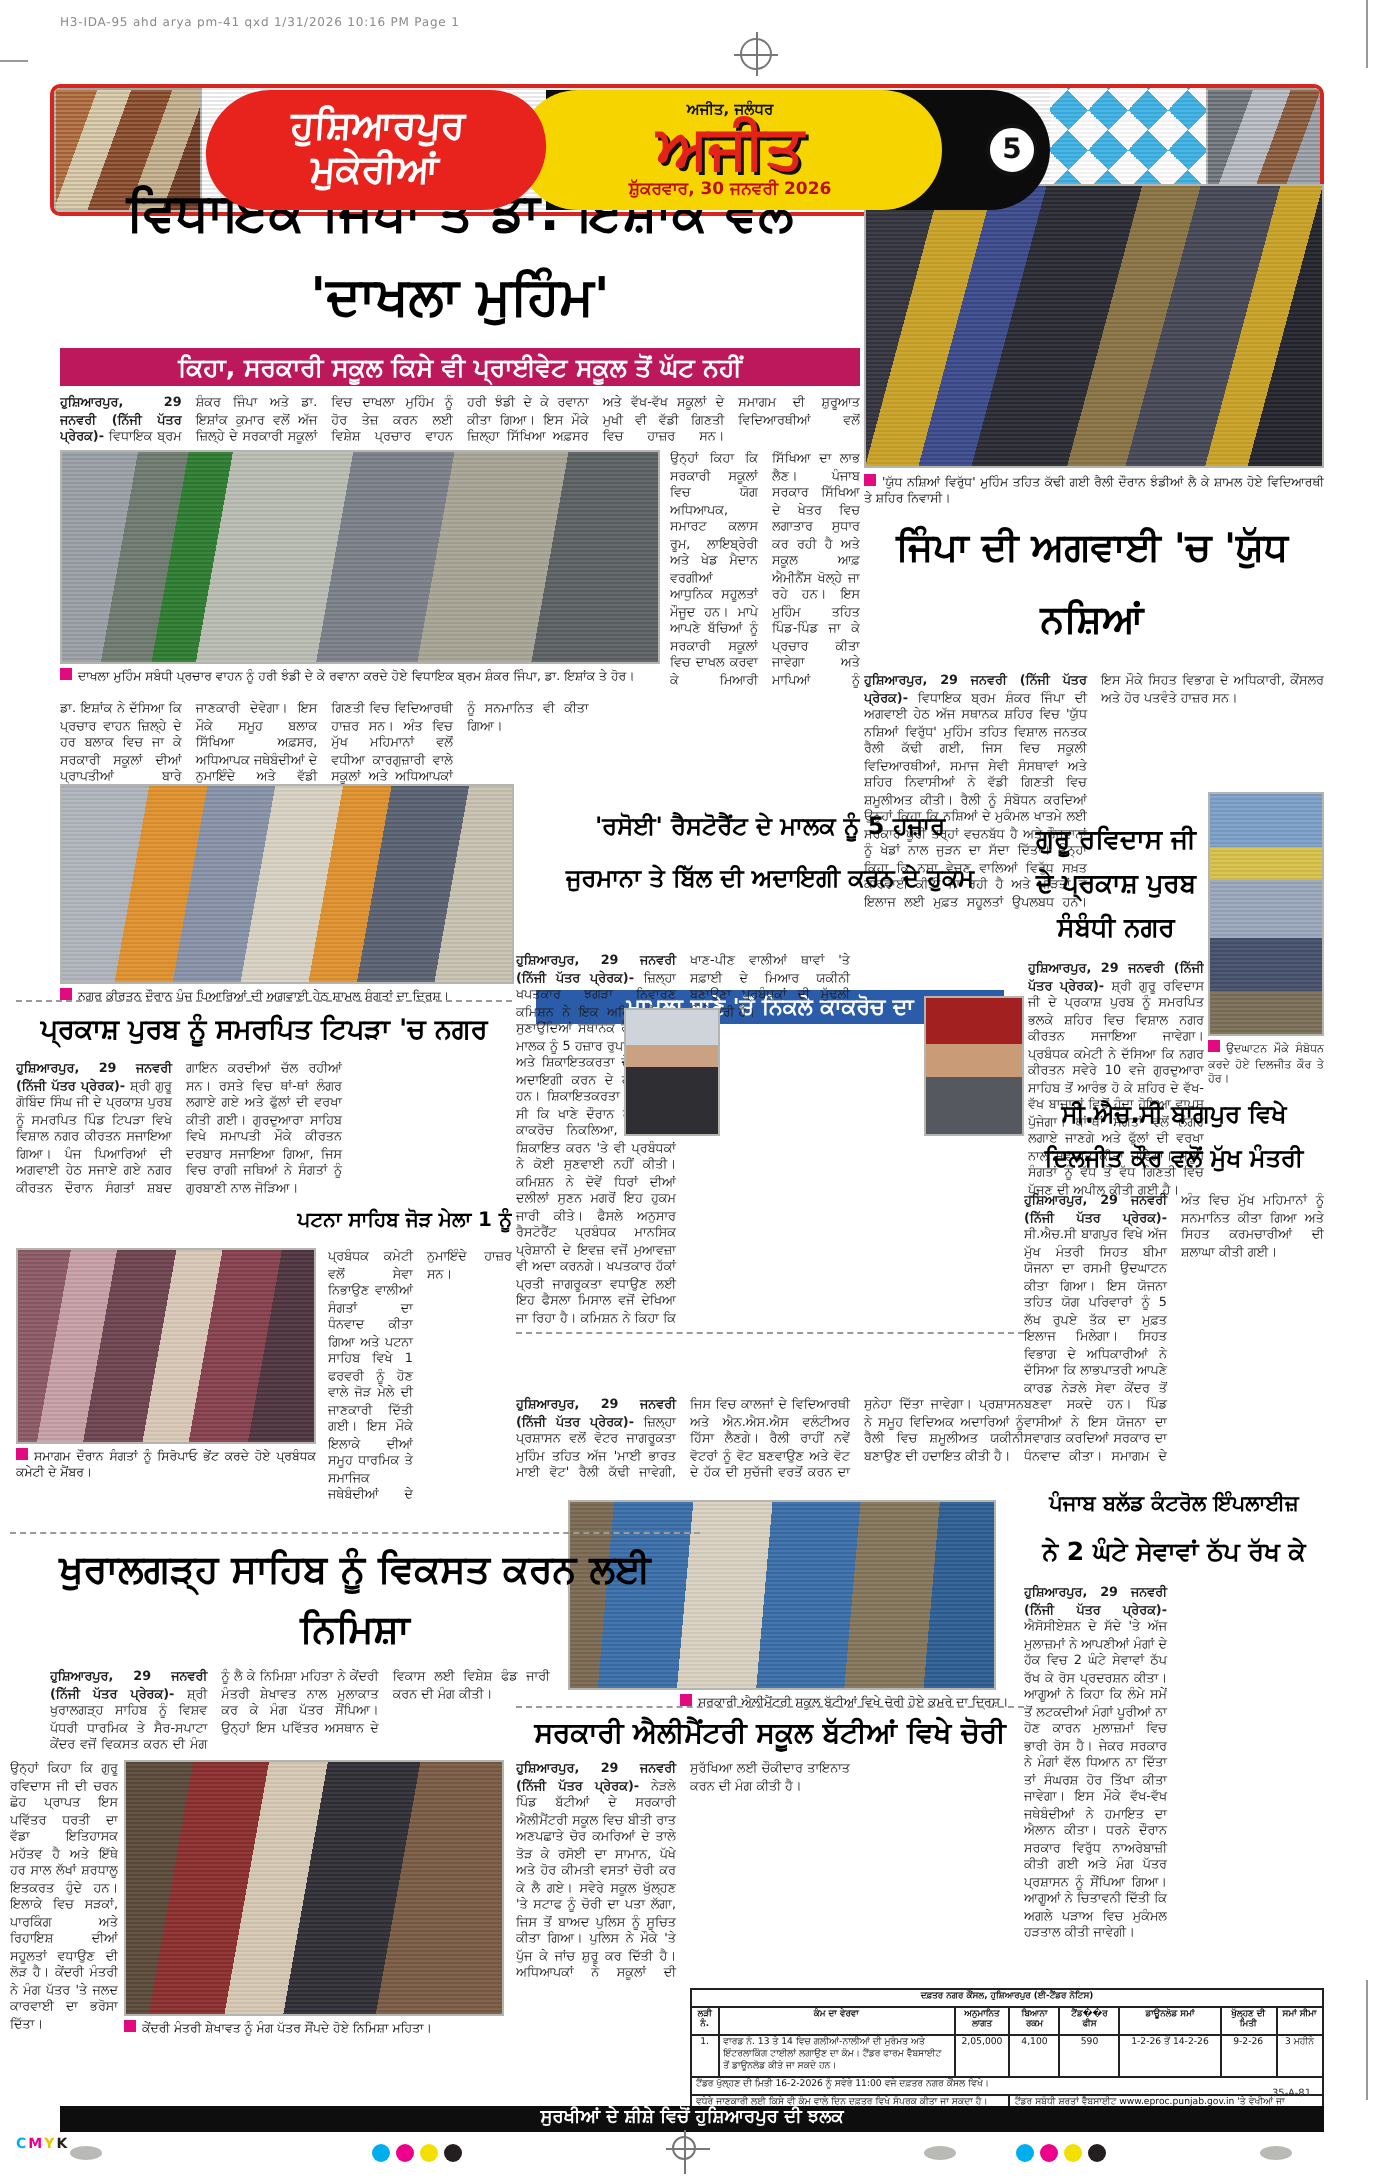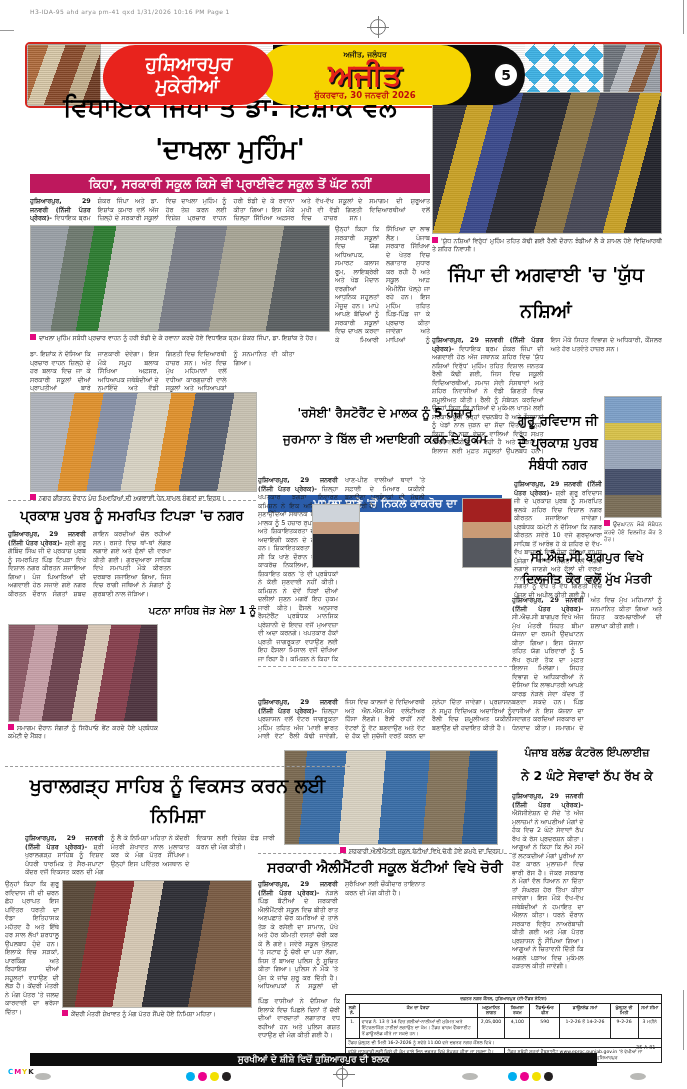--- a/index.html
+++ b/index.html
@@ -161,20 +161,21 @@
   <div class="abs dashes" style="left:8px; top:500px; width:248px;"></div>
   <div class="abs hl" style="left:8px; top:504px; width:248px; height:22px; font-size:13.5px; line-height:22px;">ਪ੍ਰਕਾਸ਼ ਪੁਰਬ ਨੂੰ ਸਮਰਪਿਤ ਟਿਪੜਾ 'ਚ ਨਗਰ ਕੀਰਤਨ ਸਜਾਇਆ</div>
   <div class="abs bt c3" style="left:8px; top:530px; width:248px; height:70px;">
     <b>ਹੁਸ਼ਿਆਰਪੁਰ, 29 ਜਨਵਰੀ (ਨਿੱਜੀ ਪੱਤਰ ਪ੍ਰੇਰਕ)-</b> <span>ਸ਼੍ਰੀ ਗੁਰੂ ਗੋਬਿੰਦ ਸਿੰਘ ਜੀ ਦੇ ਪ੍ਰਕਾਸ਼ ਪੁਰਬ ਨੂੰ ਸਮਰਪਿਤ ਪਿੰਡ ਟਿਪੜਾ ਵਿਖੇ ਵਿਸ਼ਾਲ ਨਗਰ ਕੀਰਤਨ ਸਜਾਇਆ ਗਿਆ। ਪੰਜ ਪਿਆਰਿਆਂ ਦੀ ਅਗਵਾਈ ਹੇਠ ਸਜਾਏ ਗਏ ਨਗਰ ਕੀਰਤਨ ਦੌਰਾਨ ਸੰਗਤਾਂ ਸ਼ਬਦ ਗਾਇਨ ਕਰਦੀਆਂ ਚੱਲ ਰਹੀਆਂ ਸਨ। ਰਸਤੇ ਵਿਚ ਥਾਂ-ਥਾਂ ਲੰਗਰ ਲਗਾਏ ਗਏ ਅਤੇ ਫੁੱਲਾਂ ਦੀ ਵਰਖਾ ਕੀਤੀ ਗਈ। ਗੁਰਦੁਆਰਾ ਸਾਹਿਬ ਵਿਖੇ ਸਮਾਪਤੀ ਮੌਕੇ ਕੀਰਤਨ ਦਰਬਾਰ ਸਜਾਇਆ ਗਿਆ, ਜਿਸ ਵਿਚ ਰਾਗੀ ਜਥਿਆਂ ਨੇ ਸੰਗਤਾਂ ਨੂੰ ਗੁਰਬਾਣੀ ਨਾਲ ਜੋੜਿਆ।</span>
   </div>
   <div class="abs subhead-inline" style="left:8px; top:602px; width:248px; height:18px; line-height:18px;">ਪਟਨਾ ਸਾਹਿਬ ਜੋੜ ਮੇਲਾ 1 ਨੂੰ</div>
   <div class="abs photo ph-group" style="left:8px; top:624px; width:150px; height:98px;">
       <div class="grain"></div>
     </div>
   <div class="abs cap" style="left:8px; top:724px; width:150px; height:40px;">ਸਮਾਗਮ ਦੌਰਾਨ ਸੰਗਤਾਂ ਨੂੰ ਸਿਰੋਪਾਓ ਭੇਂਟ ਕਰਦੇ ਹੋਏ ਪ੍ਰਬੰਧਕ ਕਮੇਟੀ ਦੇ ਮੈਂਬਰ।</div>
+  <div class="abs bt c2" style="left:164px; top:624px; width:92px; height:140px;"><span>ਪ੍ਰਬੰਧਕ ਕਮੇਟੀ ਵਲੋਂ ਸੇਵਾ ਨਿਭਾਉਣ ਵਾਲੀਆਂ ਸੰਗਤਾਂ ਦਾ ਧੰਨਵਾਦ ਕੀਤਾ ਗਿਆ ਅਤੇ ਪਟਨਾ ਸਾਹਿਬ ਵਿਖੇ 1 ਫਰਵਰੀ ਨੂੰ ਹੋਣ ਵਾਲੇ ਜੋੜ ਮੇਲੇ ਦੀ ਜਾਣਕਾਰੀ ਦਿੱਤੀ ਗਈ। ਇਸ ਮੌਕੇ ਇਲਾਕੇ ਦੀਆਂ ਸਮੂਹ ਧਾਰਮਿਕ ਤੇ ਸਮਾਜਿਕ ਜਥੇਬੰਦੀਆਂ ਦੇ ਨੁਮਾਇੰਦੇ ਹਾਜ਼ਰ ਸਨ।</span></div>
 
   <div class="abs dashes" style="left:258px; top:666px; width:254px;"></div>
   <div class="abs bt c3" style="left:258px; top:698px; width:254px; height:50px;">
     <b>ਹੁਸ਼ਿਆਰਪੁਰ, 29 ਜਨਵਰੀ (ਨਿੱਜੀ ਪੱਤਰ ਪ੍ਰੇਰਕ)-</b> <span>ਜ਼ਿਲ੍ਹਾ ਪ੍ਰਸ਼ਾਸਨ ਵਲੋਂ ਵੋਟਰ ਜਾਗਰੂਕਤਾ ਮੁਹਿੰਮ ਤਹਿਤ ਅੱਜ 'ਮਾਈ ਭਾਰਤ ਮਾਈ ਵੋਟ' ਰੈਲੀ ਕੱਢੀ ਜਾਵੇਗੀ, ਜਿਸ ਵਿਚ ਕਾਲਜਾਂ ਦੇ ਵਿਦਿਆਰਥੀ ਅਤੇ ਐਨ.ਐਸ.ਐਸ ਵਲੰਟੀਅਰ ਹਿੱਸਾ ਲੈਣਗੇ। ਰੈਲੀ ਰਾਹੀਂ ਨਵੇਂ ਵੋਟਰਾਂ ਨੂੰ ਵੋਟ ਬਣਵਾਉਣ ਅਤੇ ਵੋਟ ਦੇ ਹੱਕ ਦੀ ਸੁਚੱਜੀ ਵਰਤੋਂ ਕਰਨ ਦਾ ਸੁਨੇਹਾ ਦਿੱਤਾ ਜਾਵੇਗਾ। ਪ੍ਰਸ਼ਾਸਨ ਨੇ ਸਮੂਹ ਵਿਦਿਅਕ ਅਦਾਰਿਆਂ ਨੂੰ ਰੈਲੀ ਵਿਚ ਸ਼ਮੂਲੀਅਤ ਯਕੀਨੀ ਬਣਾਉਣ ਦੀ ਹਦਾਇਤ ਕੀਤੀ ਹੈ।</span>
   </div>
   <div class="abs photo ph-room2" style="left:284px; top:750px; width:214px; height:95px;">
       <div class="grain"></div>
     </div>
   <div class="abs cap" style="left:340px; top:847px; width:172px; height:9px; white-space:nowrap;">ਸਰਕਾਰੀ ਐਲੀਮੈਂਟਰੀ ਸਕੂਲ ਬੱਟੀਆਂ ਵਿਖੇ ਚੋਰੀ ਹੋਏ ਕਮਰੇ ਦਾ ਦ੍ਰਿਸ਼।</div>
 
@@ -185,32 +186,31 @@
   </div>
 
   <div class="abs dashes" style="left:5px; top:766px; width:345px;"></div>
   <div class="abs hl" style="left:5px; top:770px; width:345px; height:60px; font-size:19px; line-height:30px;">
     <div>ਖੁਰਾਲਗੜ੍ਹ ਸਾਹਿਬ ਨੂੰ ਵਿਕਸਤ ਕਰਨ ਲਈ ਨਿਮਿਸ਼ਾ</div>
 
   </div>
   <div class="abs bt c3" style="left:5px; top:834px; width:250px; height:44px;margin-left:20px;">
     <b>ਹੁਸ਼ਿਆਰਪੁਰ, 29 ਜਨਵਰੀ (ਨਿੱਜੀ ਪੱਤਰ ਪ੍ਰੇਰਕ)-</b> <span>ਸ਼੍ਰੀ ਖੁਰਾਲਗੜ੍ਹ ਸਾਹਿਬ ਨੂੰ ਵਿਸ਼ਵ ਪੱਧਰੀ ਧਾਰਮਿਕ ਤੇ ਸੈਰ-ਸਪਾਟਾ ਕੇਂਦਰ ਵਜੋਂ ਵਿਕਸਤ ਕਰਨ ਦੀ ਮੰਗ ਨੂੰ ਲੈ ਕੇ ਨਿਮਿਸ਼ਾ ਮਹਿਤਾ ਨੇ ਕੇਂਦਰੀ ਮੰਤਰੀ ਸ਼ੇਖਾਵਤ ਨਾਲ ਮੁਲਾਕਾਤ ਕਰ ਕੇ ਮੰਗ ਪੱਤਰ ਸੌਂਪਿਆ। ਉਨ੍ਹਾਂ ਇਸ ਪਵਿੱਤਰ ਅਸਥਾਨ ਦੇ ਵਿਕਾਸ ਲਈ ਵਿਸ਼ੇਸ਼ ਫੰਡ ਜਾਰੀ ਕਰਨ ਦੀ ਮੰਗ ਕੀਤੀ।</span>
   </div>
-  <div class="abs bt" style="left:5px; top:880px; width:54px; height:168px; column-count:1;"><span>ਉਨ੍ਹਾਂ ਕਿਹਾ ਕਿ ਗੁਰੂ ਰਵਿਦਾਸ ਜੀ ਦੀ ਚਰਨ ਛੋਹ ਪ੍ਰਾਪਤ ਇਸ ਪਵਿੱਤਰ ਧਰਤੀ ਦਾ ਵੱਡਾ ਇਤਿਹਾਸਕ ਮਹੱਤਵ ਹੈ ਅਤੇ ਇੱਥੇ ਹਰ ਸਾਲ ਲੱਖਾਂ ਸ਼ਰਧਾਲੂ ਉਪਲਬਧ ਹੁੰਦੇ ਹਨ। ਇਲਾਕੇ ਵਿਚ ਸੜਕਾਂ, ਪਾਰਕਿੰਗ ਅਤੇ ਰਿਹਾਇਸ਼ ਦੀਆਂ ਸਹੂਲਤਾਂ ਵਧਾਉਣ ਦੀ ਲੋੜ ਹੈ। ਕੇਂਦਰੀ ਮੰਤਰੀ ਨੇ ਮੰਗ ਪੱਤਰ 'ਤੇ ਜਲਦ ਕਾਰਵਾਈ ਦਾ ਭਰੋਸਾ ਦਿੱਤਾ।</span></div>
+  <div class="abs bt" style="left:5px; top:880px; width:54px; height:168px; column-count:1;"><span>ਉਨ੍ਹਾਂ ਕਿਹਾ ਕਿ ਗੁਰੂ ਰਵਿਦਾਸ ਜੀ ਦੀ ਚਰਨ ਛੋਹ ਪ੍ਰਾਪਤ ਇਸ ਪਵਿੱਤਰ ਧਰਤੀ ਦਾ ਵੱਡਾ ਇਤਿਹਾਸਕ ਮਹੱਤਵ ਹੈ ਅਤੇ ਇੱਥੇ ਹਰ ਸਾਲ ਲੱਖਾਂ ਸ਼ਰਧਾਲੂ ਇਤਕਰਤ ਹੁੰਦੇ ਹਨ। ਇਲਾਕੇ ਵਿਚ ਸੜਕਾਂ, ਪਾਰਕਿੰਗ ਅਤੇ ਰਿਹਾਇਸ਼ ਦੀਆਂ ਸਹੂਲਤਾਂ ਵਧਾਉਣ ਦੀ ਲੋੜ ਹੈ। ਕੇਂਦਰੀ ਮੰਤਰੀ ਨੇ ਮੰਗ ਪੱਤਰ 'ਤੇ ਜਲਦ ਕਾਰਵਾਈ ਦਾ ਭਰੋਸਾ ਦਿੱਤਾ।</span></div>
   <div class="abs photo ph-memo" style="left:62px; top:880px; width:190px; height:128px;">
       <div class="grain"></div>
     </div>
   <div class="abs cap" style="left:62px; top:1010px; width:190px; height:30px;">ਕੇਂਦਰੀ ਮੰਤਰੀ ਸ਼ੇਖਾਵਤ ਨੂੰ ਮੰਗ ਪੱਤਰ ਸੌਂਪਦੇ ਹੋਏ ਨਿਮਿਸ਼ਾ ਮਹਿਤਾ।</div>
 
   <div class="abs dashes" style="left:258px; top:853px; width:254px;"></div>
   <div class="abs hl" style="left:258px; top:856px; width:254px; height:22px; font-size:14px; line-height:22px;">ਸਰਕਾਰੀ ਐਲੀਮੈਂਟਰੀ ਸਕੂਲ ਬੱਟੀਆਂ ਵਿਖੇ ਚੋਰੀ</div>
   <div class="abs bt c3" style="left:258px; top:880px; width:254px; height:112px;">
     <b>ਹੁਸ਼ਿਆਰਪੁਰ, 29 ਜਨਵਰੀ (ਨਿੱਜੀ ਪੱਤਰ ਪ੍ਰੇਰਕ)-</b> <span>ਨੇੜਲੇ ਪਿੰਡ ਬੱਟੀਆਂ ਦੇ ਸਰਕਾਰੀ ਐਲੀਮੈਂਟਰੀ ਸਕੂਲ ਵਿਚ ਬੀਤੀ ਰਾਤ ਅਣਪਛਾਤੇ ਚੋਰ ਕਮਰਿਆਂ ਦੇ ਤਾਲੇ ਤੋੜ ਕੇ ਰਸੋਈ ਦਾ ਸਾਮਾਨ, ਪੱਖੇ ਅਤੇ ਹੋਰ ਕੀਮਤੀ ਵਸਤਾਂ ਚੋਰੀ ਕਰ ਕੇ ਲੈ ਗਏ। ਸਵੇਰੇ ਸਕੂਲ ਖੁੱਲ੍ਹਣ 'ਤੇ ਸਟਾਫ ਨੂੰ ਚੋਰੀ ਦਾ ਪਤਾ ਲੱਗਾ, ਜਿਸ ਤੋਂ ਬਾਅਦ ਪੁਲਿਸ ਨੂੰ ਸੂਚਿਤ ਕੀਤਾ ਗਿਆ। ਪੁਲਿਸ ਨੇ ਮੌਕੇ 'ਤੇ ਪੁੱਜ ਕੇ ਜਾਂਚ ਸ਼ੁਰੂ ਕਰ ਦਿੱਤੀ ਹੈ। ਅਧਿਆਪਕਾਂ ਨੇ ਸਕੂਲਾਂ ਦੀ ਸੁਰੱਖਿਆ ਲਈ ਚੌਕੀਦਾਰ ਤਾਇਨਾਤ ਕਰਨ ਦੀ ਮੰਗ ਕੀਤੀ ਹੈ।</span>
   </div>
-  <div class="abs bt" style="left:258px; top:997px; width:82px; height:51px; column-count:1;"><span>ਪਿੰਡ ਵਾਸੀਆਂ ਨੇ ਦੱਸਿਆ ਕਿ ਇਲਾਕੇ ਵਿਚ ਪਿਛਲੇ ਦਿਨਾਂ ਤੋਂ ਚੋਰੀ ਦੀਆਂ ਵਾਰਦਾਤਾਂ ਲਗਾਤਾਰ ਵਧ ਰਹੀਆਂ ਹਨ ਅਤੇ ਪੁਲਿਸ ਗਸ਼ਤ ਵਧਾਉਣ ਦੀ ਮੰਗ ਕੀਤੀ ਗਈ ਹੈ।</span></div>
 
   <div class="abs" style="left:345px; top:994px; width:317px; height:56px;">
     <table class="tender">
       <tbody>
           <tr>
         <td colspan="8" class="hdr">ਦਫ਼ਤਰ ਨਗਰ ਕੌਂਸਲ, ਹੁਸ਼ਿਆਰਪੁਰ (ਈ-ਟੈਂਡਰ ਨੋਟਿਸ)</td>
       </tr>
       <tr>
         <td class="hdr">ਲੜੀ ਨੰ.</td>
         <td class="hdr" style="width:118px;">ਕੰਮ ਦਾ ਵੇਰਵਾ</td>
@@ -236,21 +236,21 @@
       </tr>
       <tr>
         <td colspan="3">ਵਧੇਰੇ ਜਾਣਕਾਰੀ ਲਈ ਕਿਸੇ ਵੀ ਕੰਮ ਵਾਲੇ ਦਿਨ ਦਫ਼ਤਰ ਵਿਖੇ ਸੰਪਰਕ ਕੀਤਾ ਜਾ ਸਕਦਾ ਹੈ।</td>
         <td colspan="5">ਟੈਂਡਰ ਸਬੰਧੀ ਸ਼ਰਤਾਂ ਵੈੱਬਸਾਈਟ www.eproc.punjab.gov.in 'ਤੇ ਵੇਖੀਆਂ ਜਾ ਸਕਦੀਆਂ ਹਨ। ਕਾਰਜ ਸਾਧਕ ਅਫ਼ਸਰ, ਨਗਰ ਕੌਂਸਲ, ਹੁਸ਼ਿਆਰਪੁਰ</td>
       </tr>
     </tbody>
       </table>
   </div>
   <div class="abs" style="left:636px; top:1044px; font-size:5px; color:#333;">35-A-81</div>
 
-  <div class="abs footerbar" style="left:30px; top:1053px; width:567px; height:13px;">ਸੁਰਖੀਆਂ ਦੇ ਸ਼ੀਸ਼ੇ ਵਿਚੋਂ ਹੁਸ਼ਿਆਰਪੁਰ ਦੀ ਝਲਕ</div>
+  <div class="abs footerbar" style="left:30px; top:1053px; width:632px; height:13px;">ਸੁਰਖੀਆਂ ਦੇ ਸ਼ੀਸ਼ੇ ਵਿਚੋਂ ਹੁਸ਼ਿਆਰਪੁਰ ਦੀ ਝਲਕ</div>
 
   <div class="abs cmyk-label" style="left:8px; top:1068px;">
     <span style="color:#00aeef">C</span><span style="color:#ec008c">M</span><span style="color:#e8c400">Y</span><span style="color:#231f20">K</span>
   </div>
   <div class="abs reg-cross" style="left:336px; top:1068px; width:12px; height:12px;"></div>
   <div class="abs press-ellipse" style="left:35px; top:1073px;"></div>
   <div class="abs dotrow" style="left:186px; top:1072px;">
     <div class="dot" style="background:#00aeef"></div>
       <div class="dot" style="background:#ec008c"></div>
       <div class="dot" style="background:#f3e000"></div>

